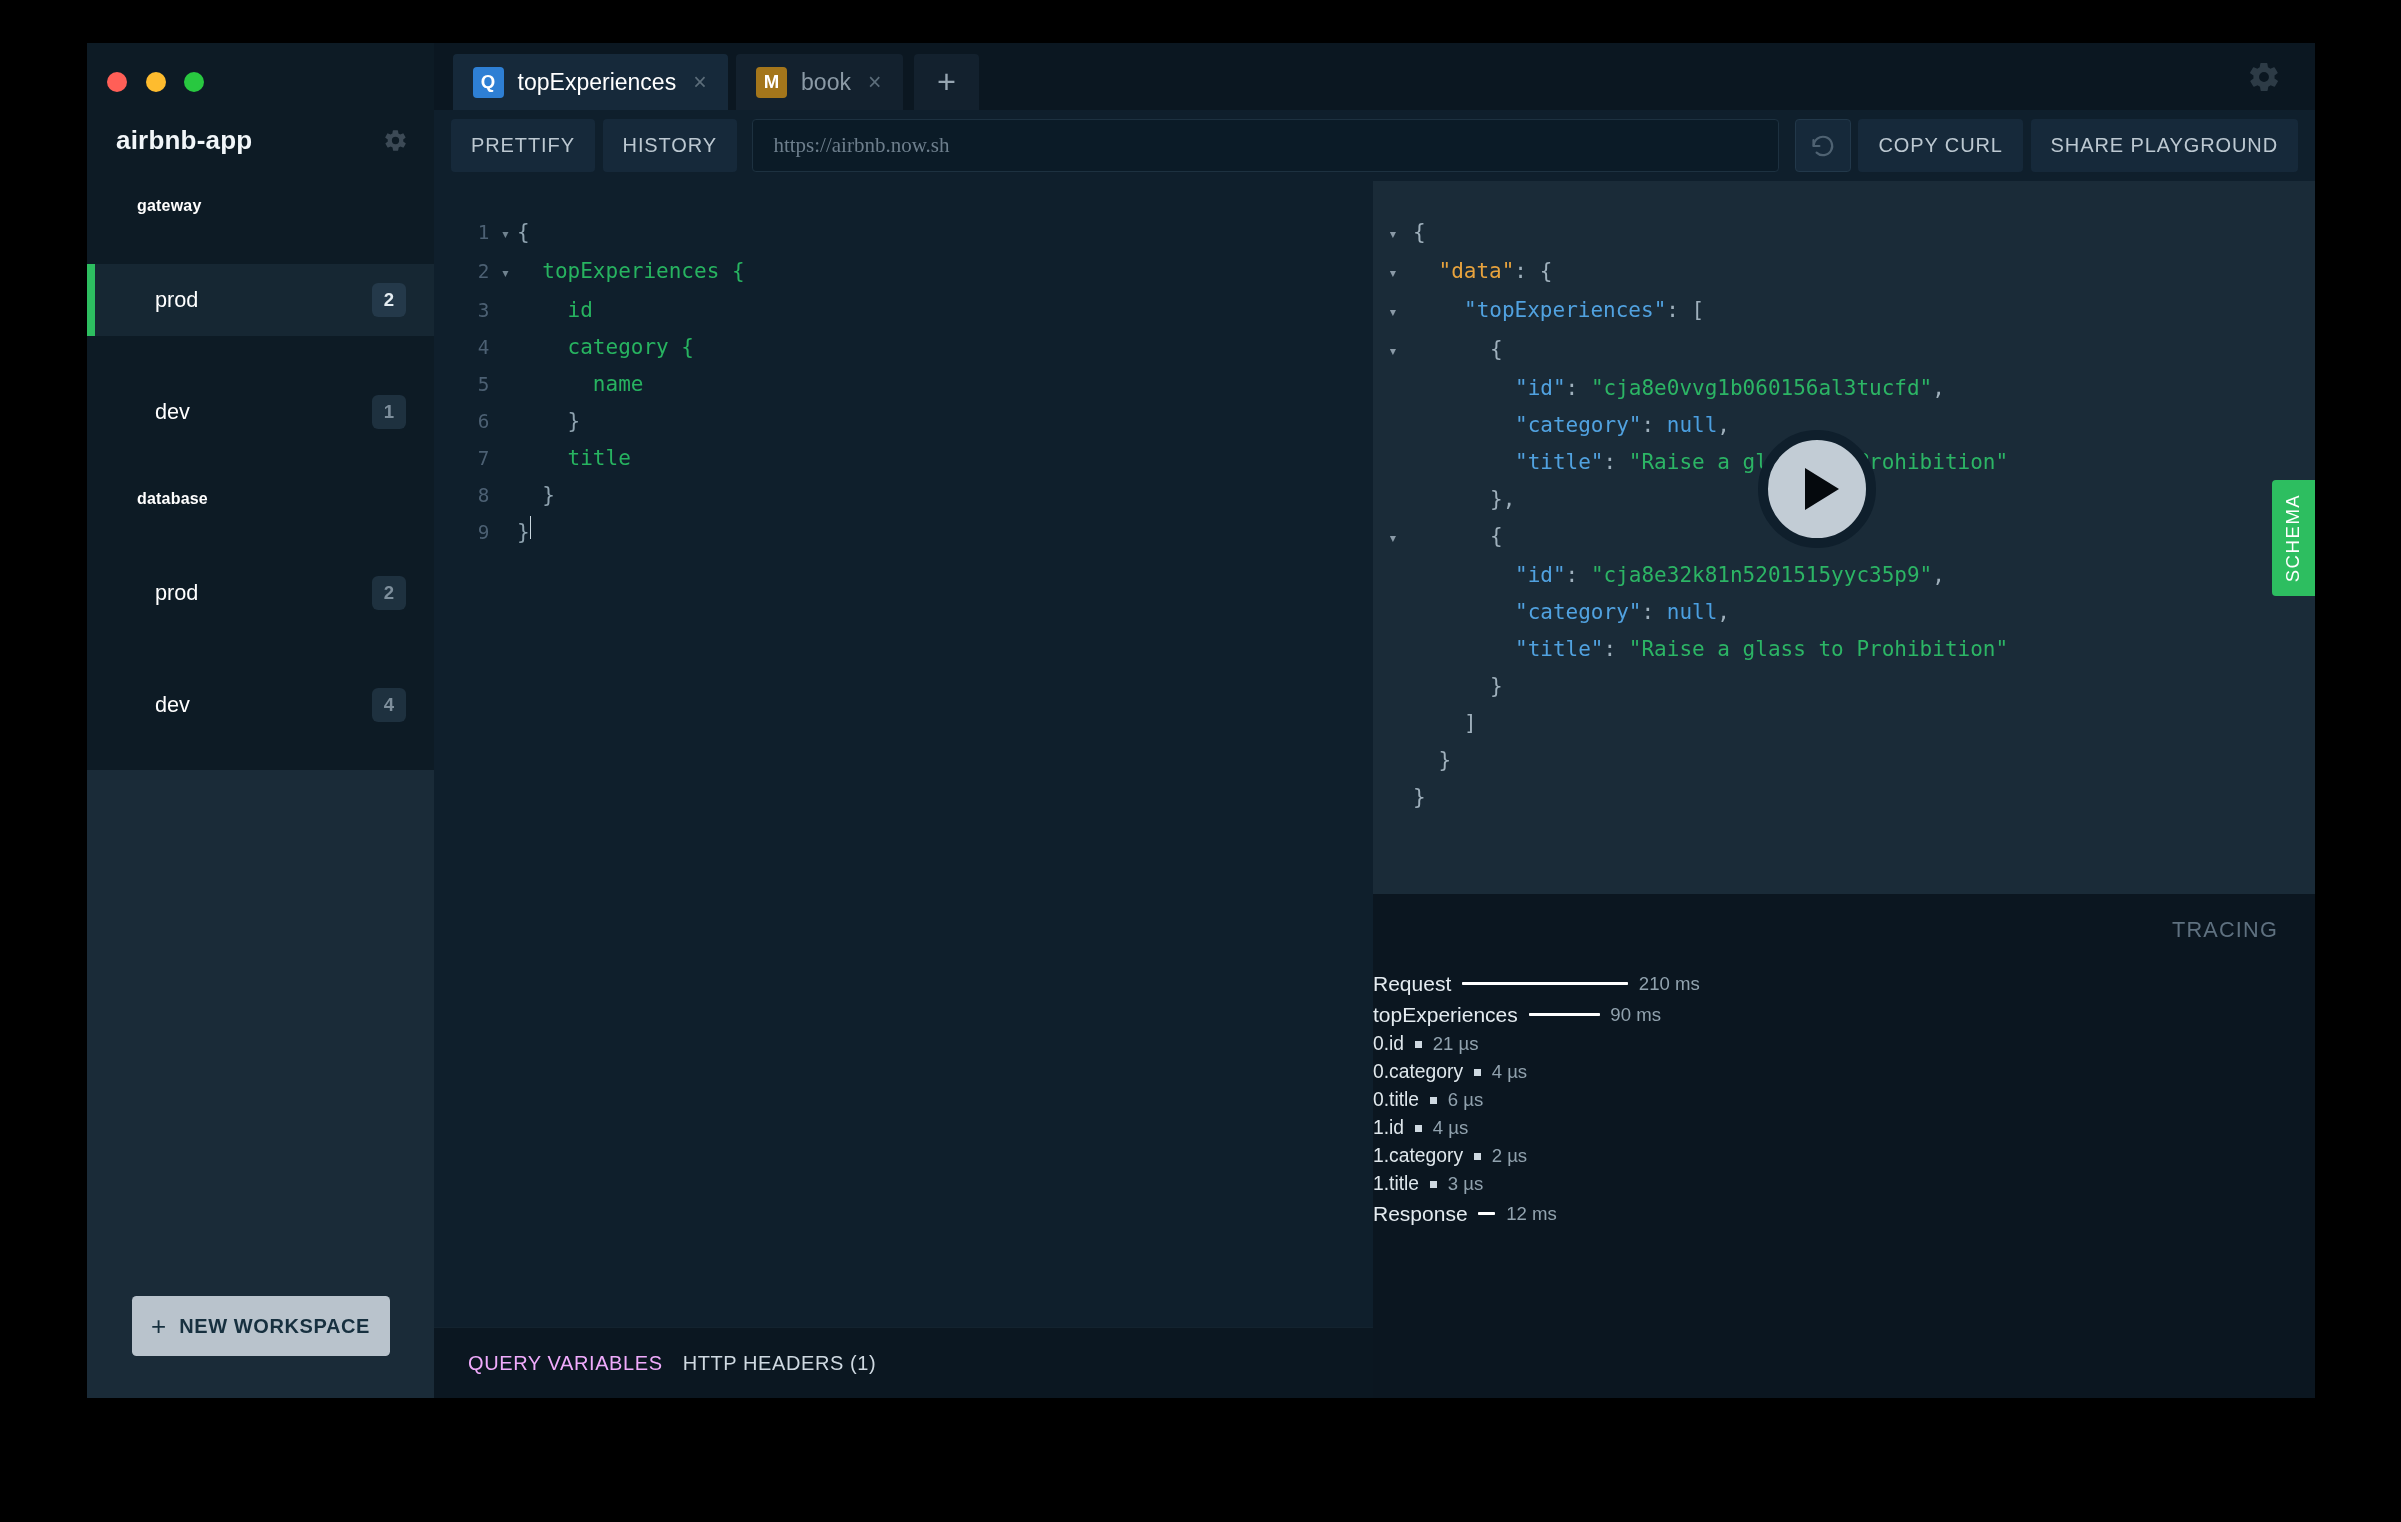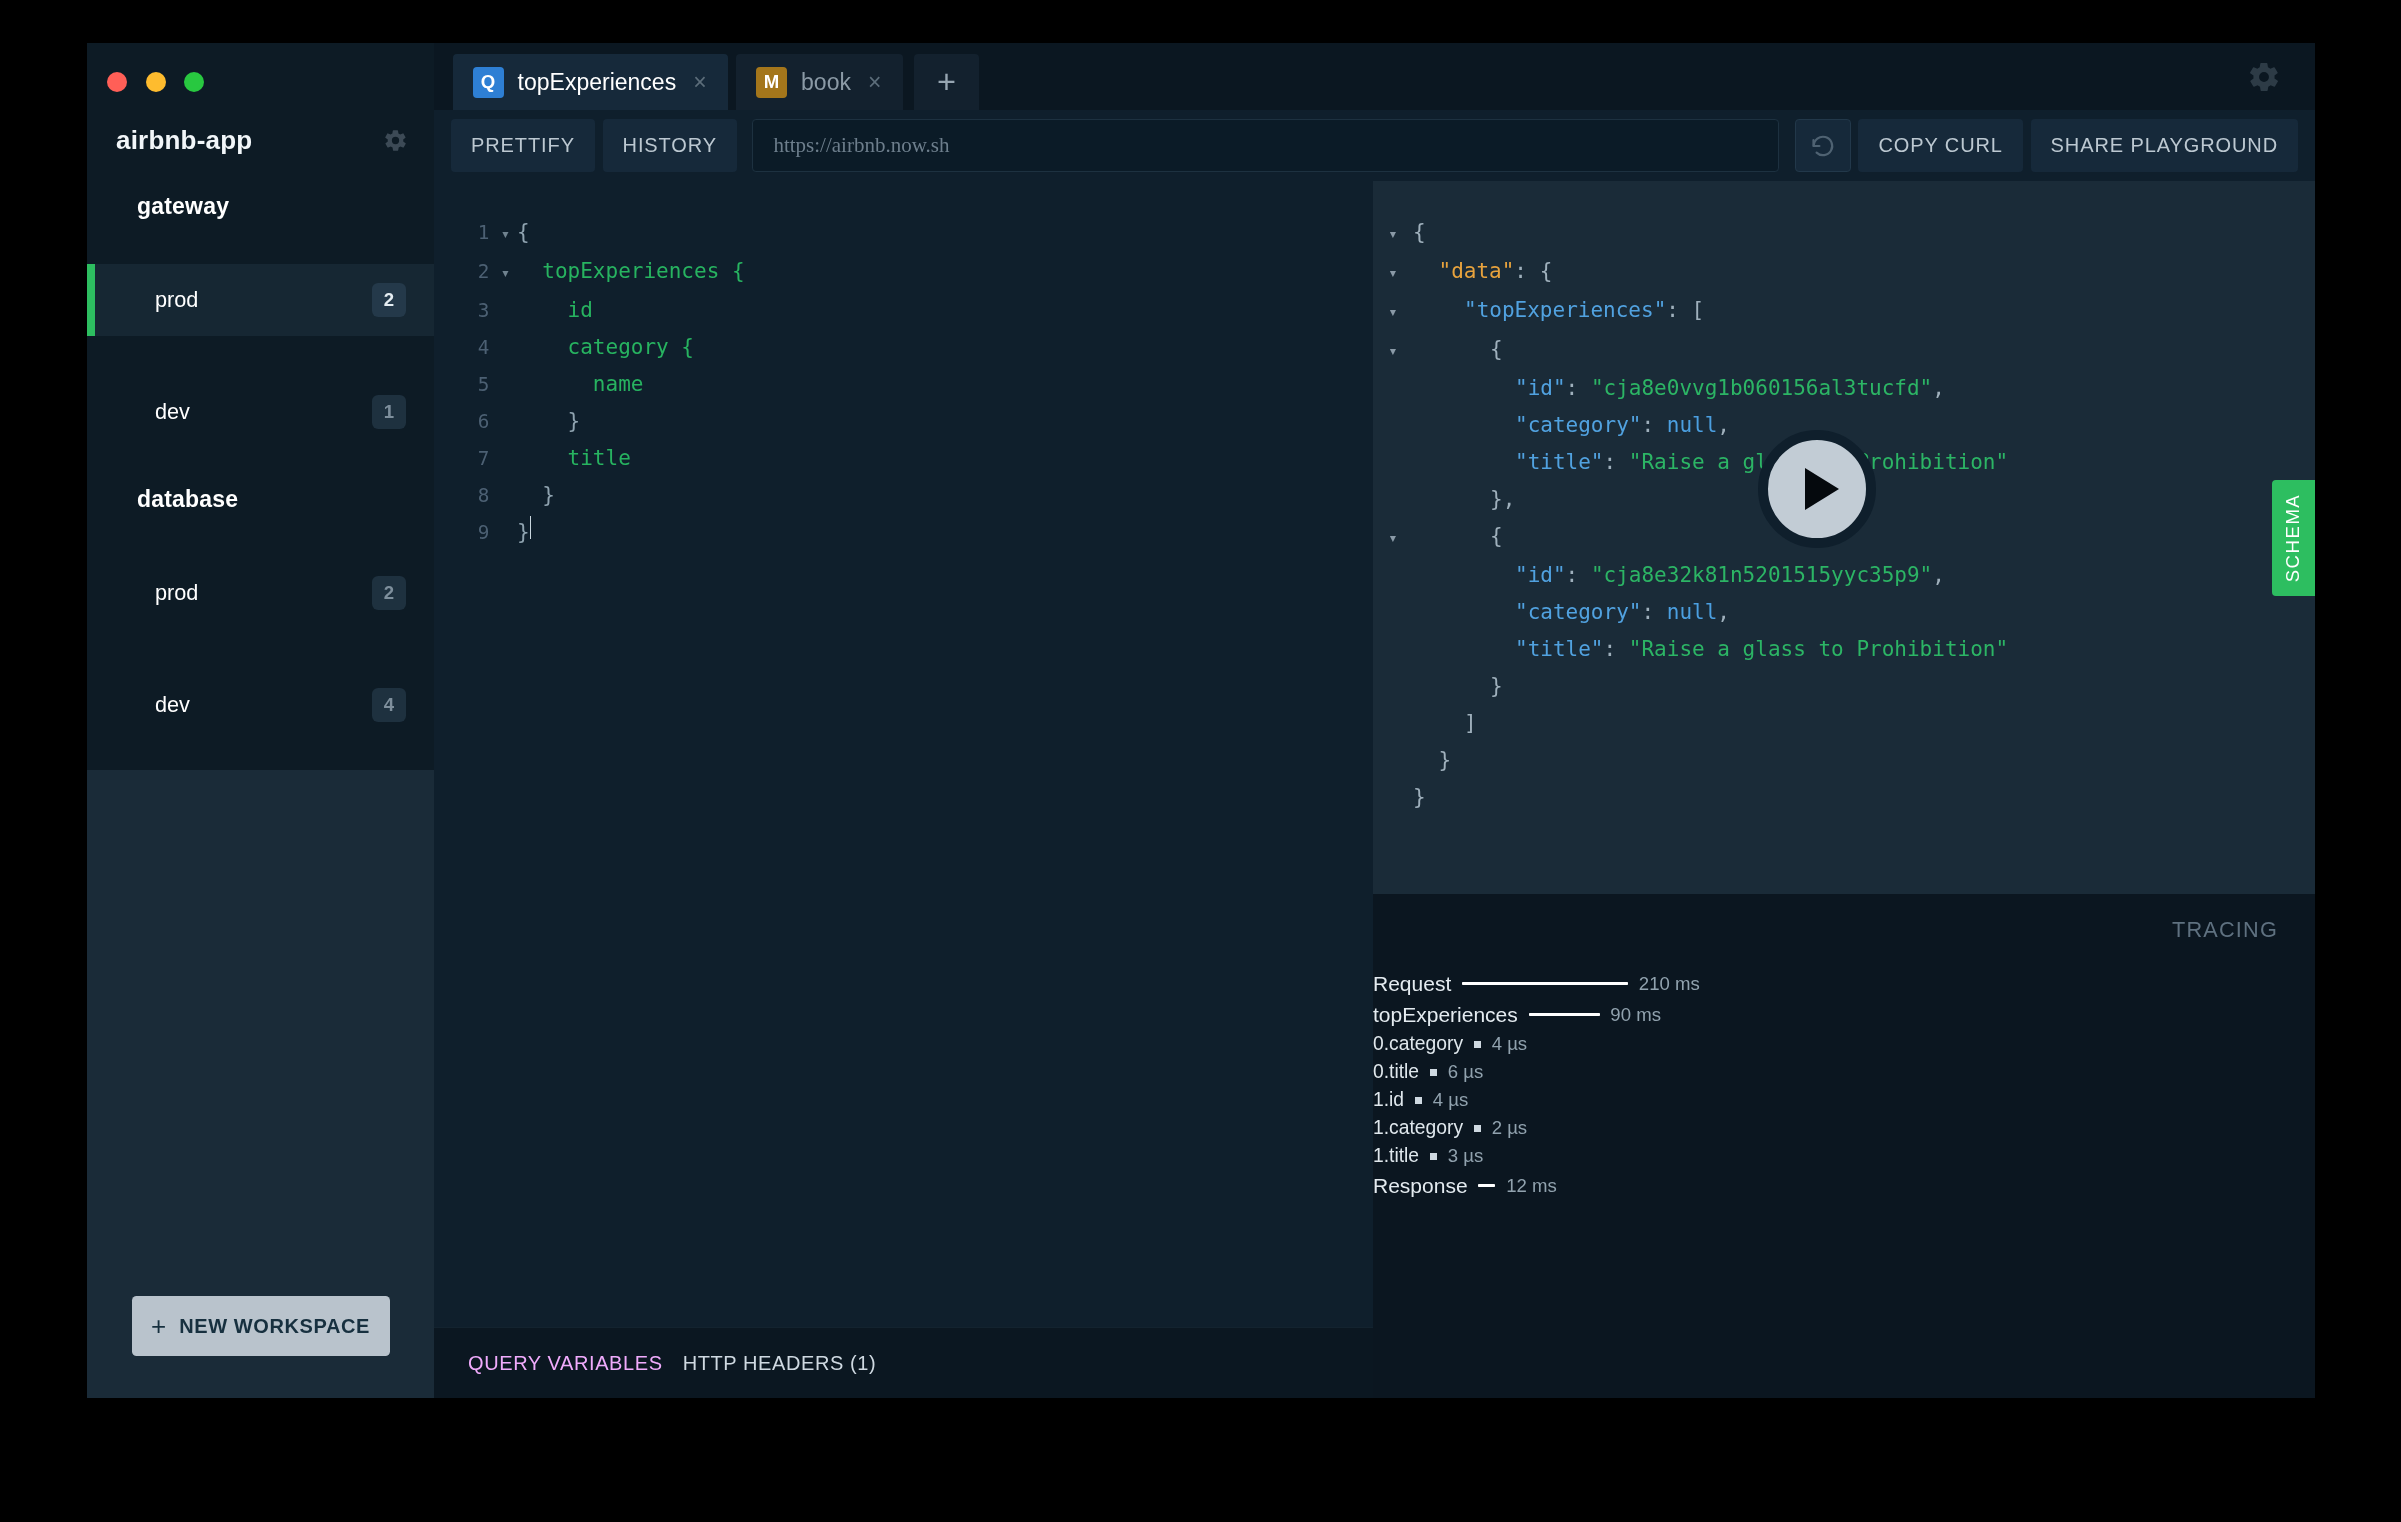--- a/index.html
+++ b/index.html
@@ -52,21 +52,21 @@
     color: #f1f6f9;
     font-size: 26px;
     font-weight: bold;
     letter-spacing: 0.2px;
   }
   .gear-sidebar { width: 25px; height: 25px; opacity: .55; }
 
   .project-group { margin-top: 32.5px; }
   .group-title {
     color: #ffffff;
-    font-size: 23px;
+    font-size: 16px;
     font-weight: bold;
     padding: 0 0 0 50px;
     height: 36px;
     line-height: 36px;
     letter-spacing: 0.2px;
   }
   .group-title.database { margin-top: 26px; }
 
   .env-item {
     position: relative;
@@ -563,20 +563,25 @@
                 <div class="trace-label">Request</div>
                 <div class="trace-bar" style="width: 166px;"></div>
                 <div class="trace-time">210 ms</div>
               </div>
               <div class="trace-row lvl0">
                 <div class="trace-label">topExperiences</div>
                 <div class="trace-bar" style="width: 71px;"></div>
                 <div class="trace-time">90 ms</div>
               </div>
               <div class="trace-row">
+                <div class="trace-label sub">0.id</div>
+                <div class="trace-dot"></div>
+                <div class="trace-time">21 µs</div>
+              </div>
+              <div class="trace-row">
                 <div class="trace-label sub">0.category</div>
                 <div class="trace-dot"></div>
                 <div class="trace-time">4 µs</div>
               </div>
               <div class="trace-row">
                 <div class="trace-label sub">0.title</div>
                 <div class="trace-dot"></div>
                 <div class="trace-time">6 µs</div>
               </div>
               <div class="trace-row">

